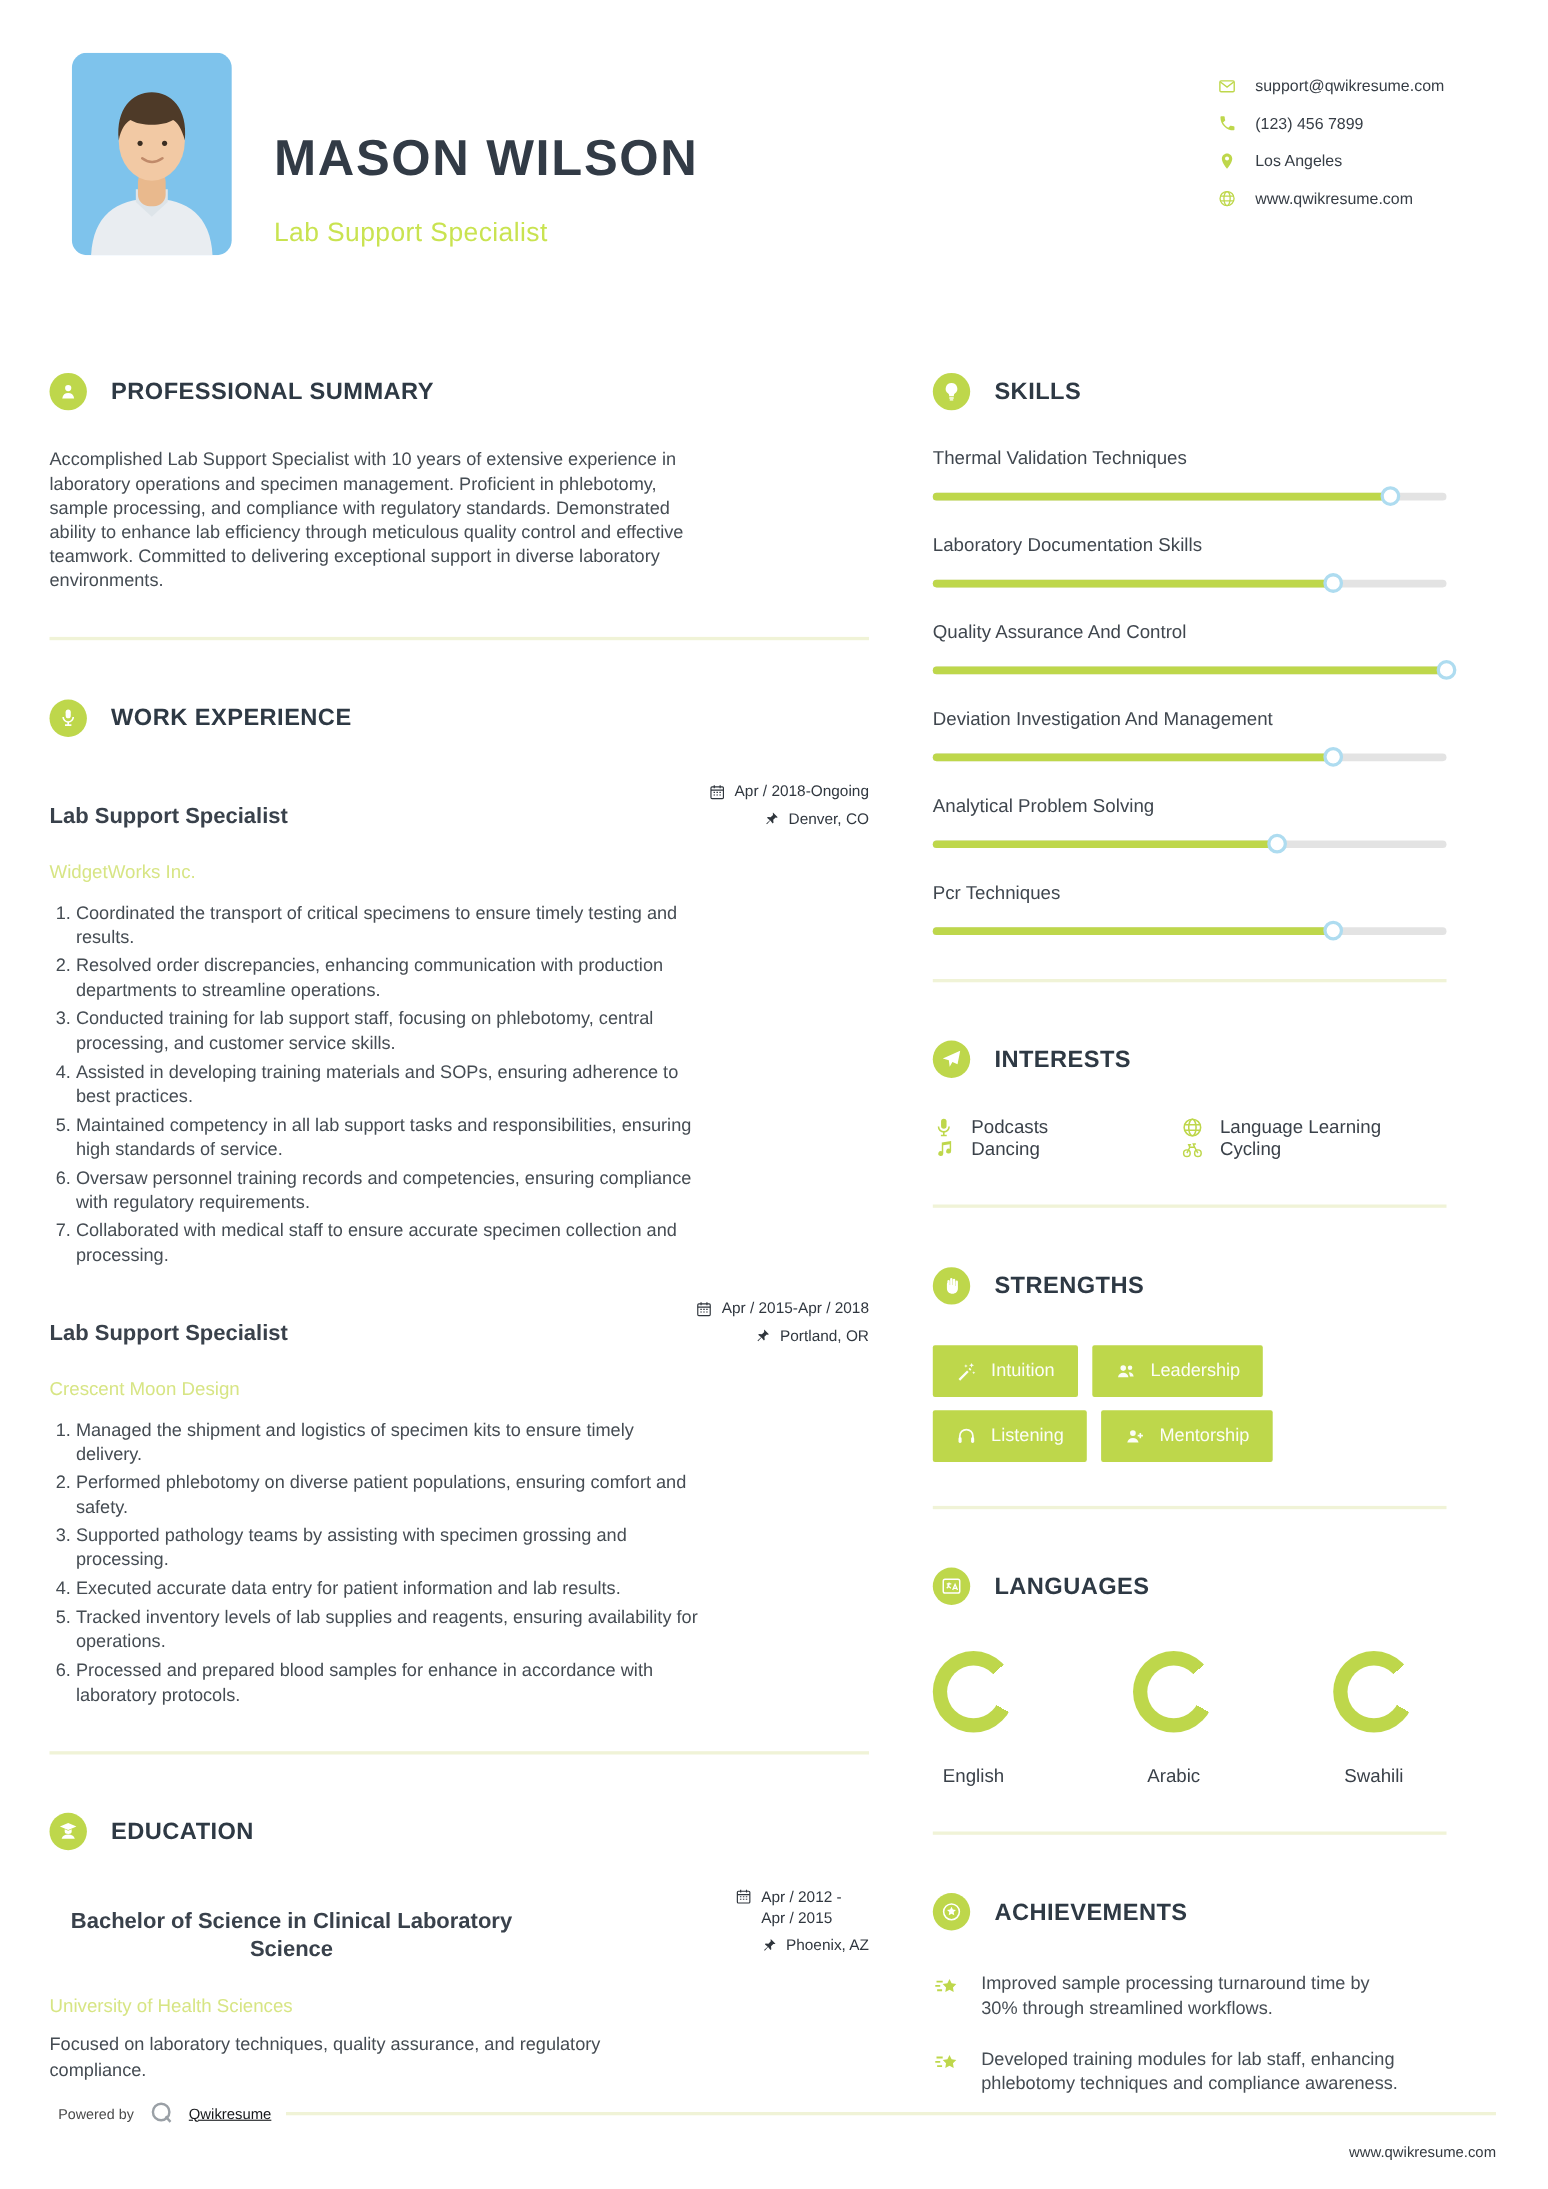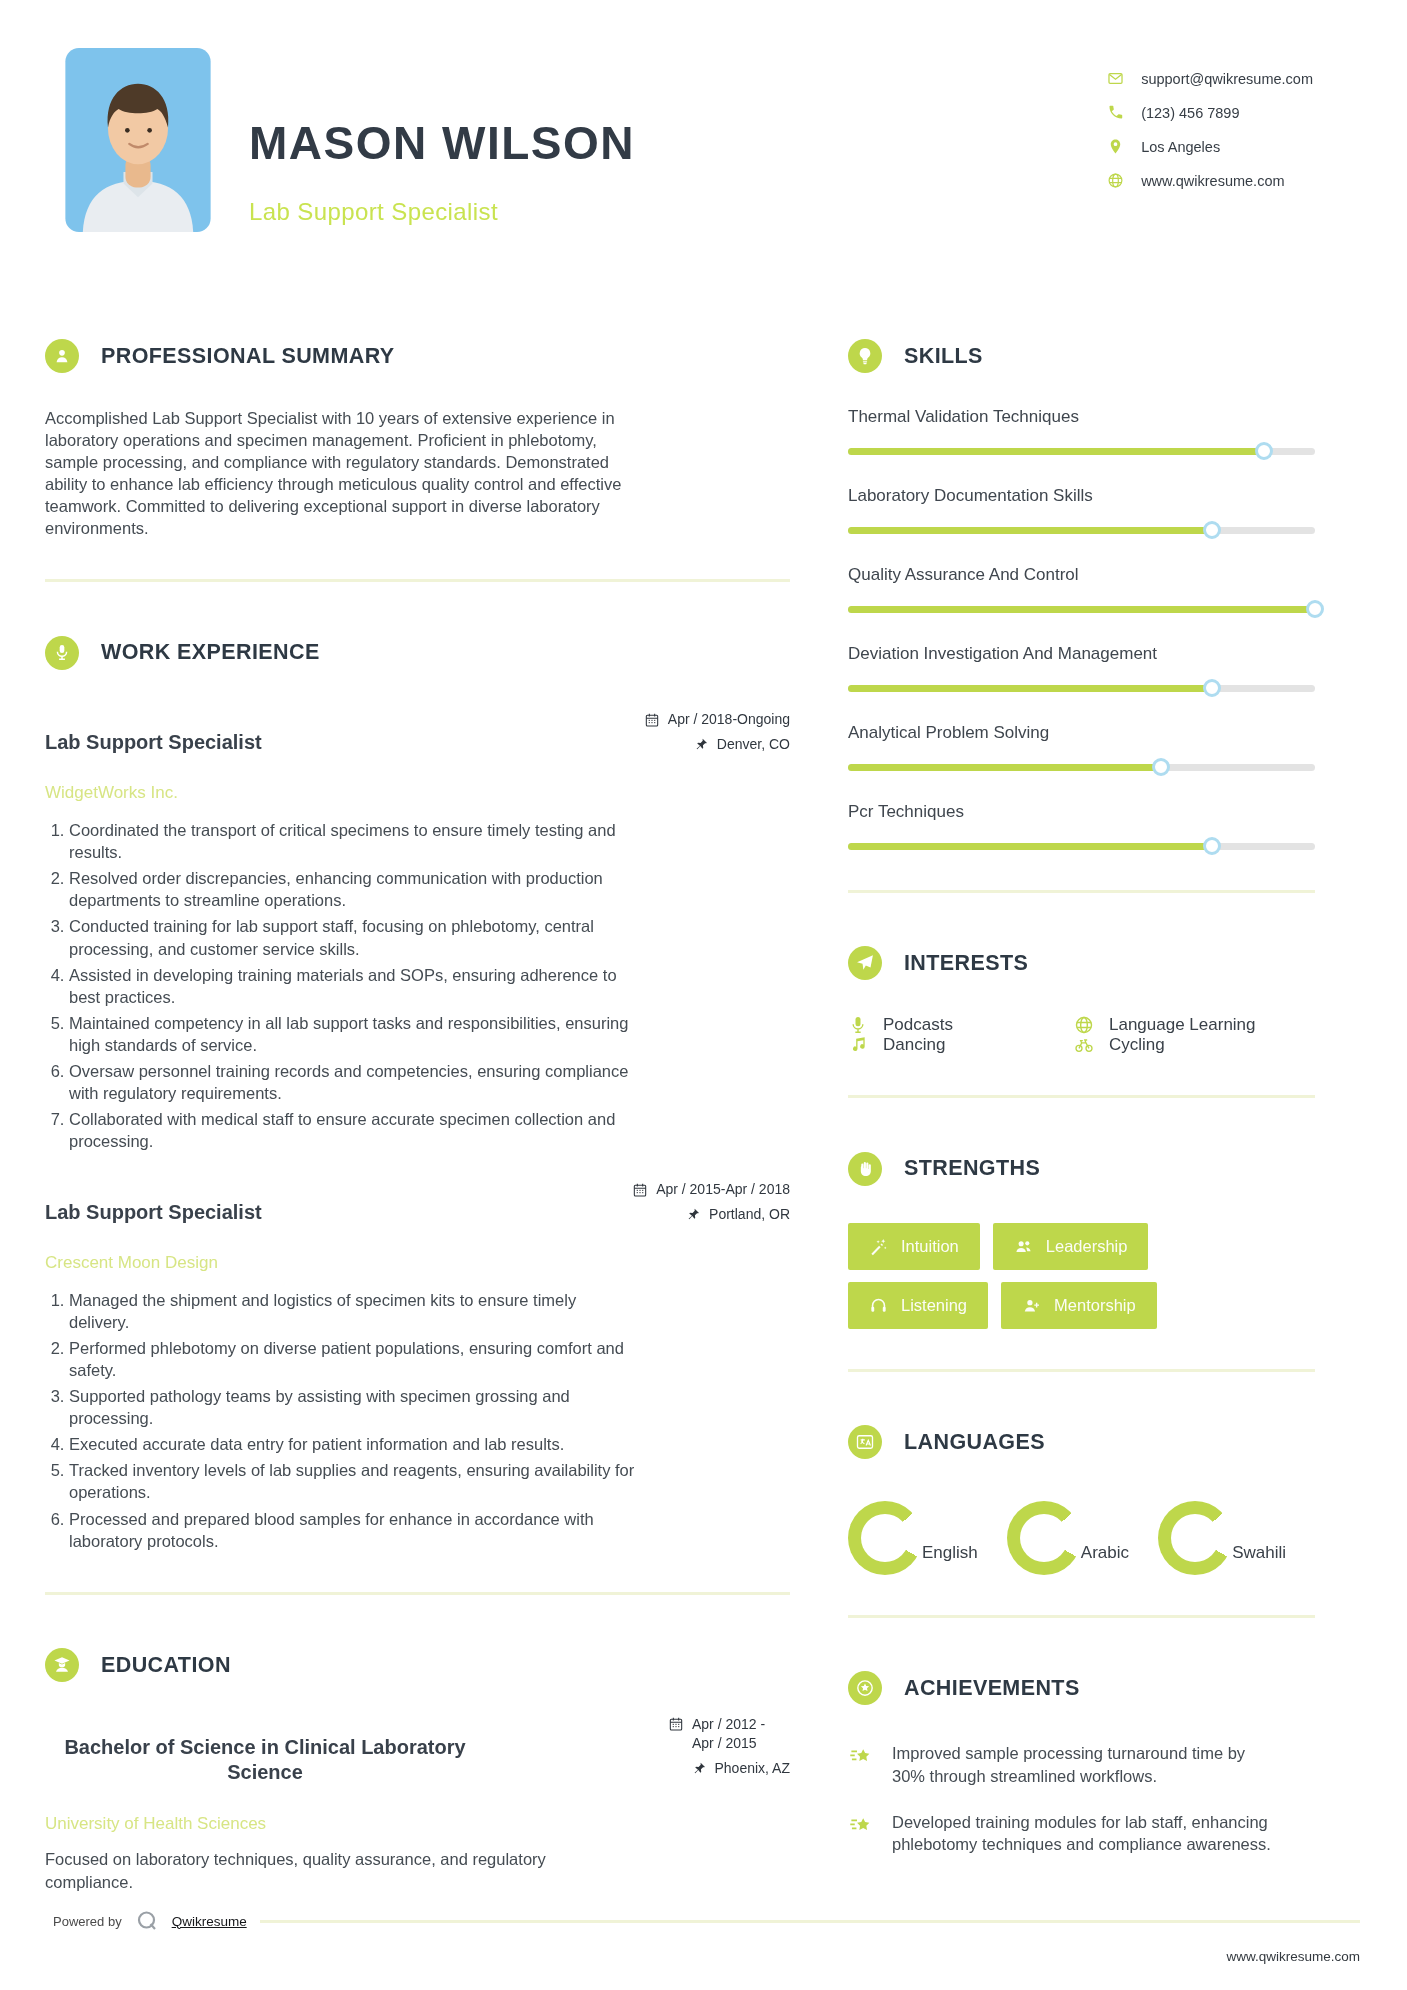--- a/index.html
+++ b/index.html
@@ -68,21 +68,21 @@
   .grid2{display:grid;grid-template-columns:226px 1fr;margin-top:22px;}
   .int-item{display:flex;align-items:center;gap:15px;font-size:17px;color:#3a4149;}
   .int-item .iicon{width:20px;height:20px;color:var(--accent);flex:none;display:inline-flex;}
   .int-item .iicon svg{width:100%;height:100%;}
   .badges{display:flex;flex-wrap:wrap;gap:12px 13px;margin-top:24px;width:372px;}
   .badge{display:inline-flex;align-items:flex-end;gap:13px;background:var(--accent);color:rgba(255,255,255,.95);
          font-size:16.5px;padding:14px 21px;border-radius:2px;}
   .badge .bicon{width:19px;height:19px;display:inline-flex;}
   .badge .bicon svg{width:100%;height:100%;}
   .langs{display:flex;justify-content:space-between;width:438px;margin-top:28px;}
-  .lang{display:flex;flex-direction:row;align-items:center;}
+  .lang{display:flex;flex-direction:column;align-items:center;}
   .ring{width:74px;height:74px;border-radius:50%;position:relative;--p:80;
         background:conic-gradient(from 120deg,var(--accent) calc(var(--p)*1%),#fff 0);}
   .ring::after{content:"";position:absolute;inset:13px;background:#fff;border-radius:50%;}
   .lang-name{margin-top:30px;font-size:17px;color:#3a4149;}
   .ach-item{display:flex;gap:17px;margin-top:24px;}
   .ach-item .aicon{width:27px;height:27px;color:var(--accent);flex:none;display:inline-flex;margin-top:1px;}
   .ach-item .aicon svg{width:100%;height:100%;}
   .ach-text{font-size:16.5px;line-height:1.34;width:385px;}
   
   footer{margin-top:auto;padding:0 47px 26px 53px;}

